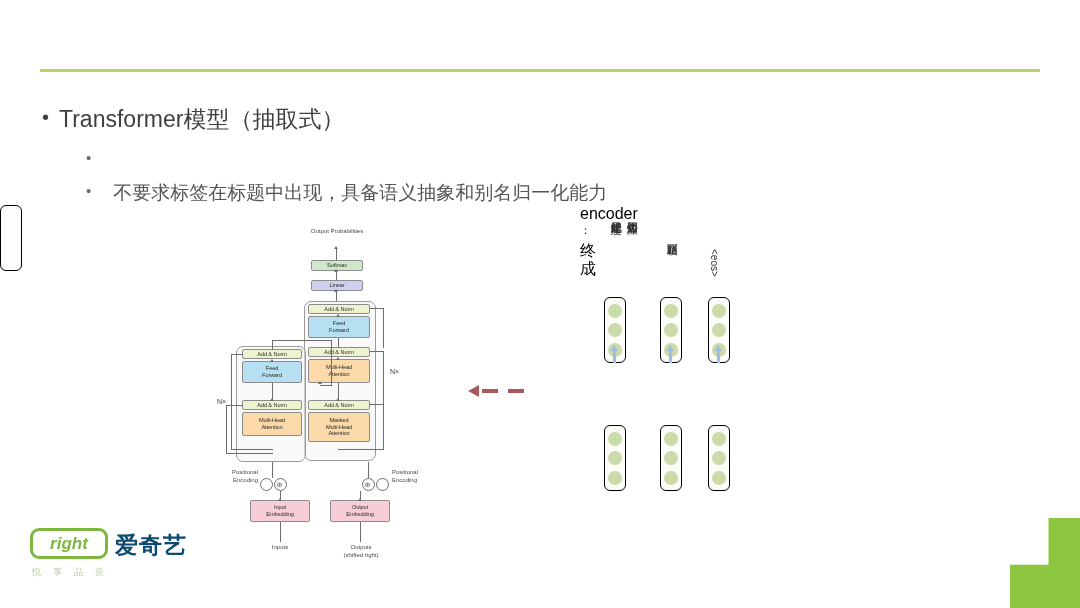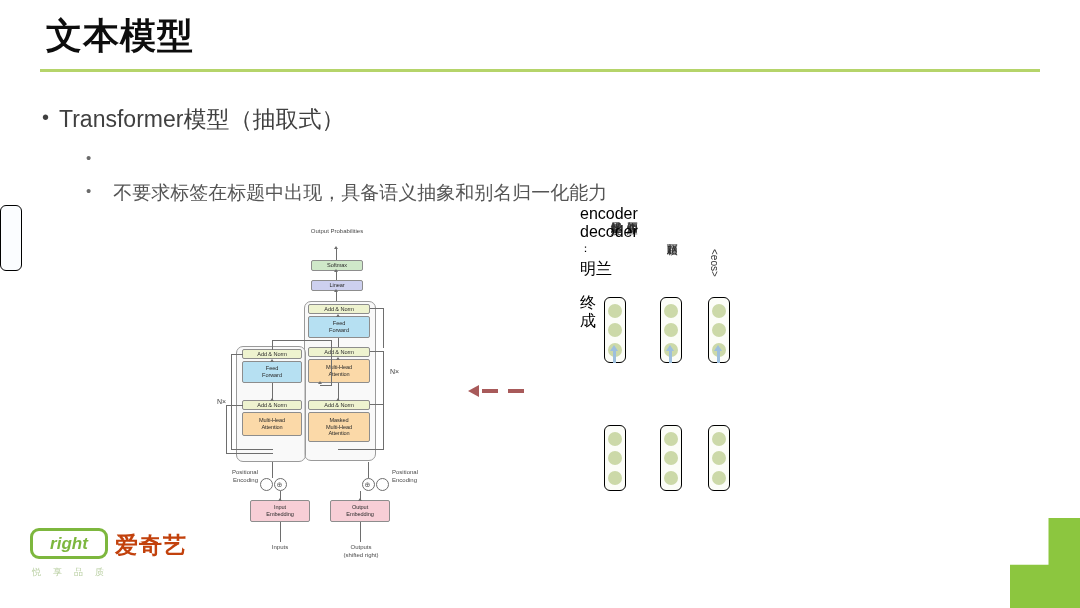--- a/index.html
+++ b/index.html
@@ -173,21 +173,21 @@
     border: 3px solid #7db73e;
     border-radius: 9px;
     display: flex; align-items: center; justify-content: center;
     font-size: 17px; font-weight: bold; font-style: italic;
     color: #7db73e; letter-spacing: 0px;
     font-family: "Liberation Sans", sans-serif;
   }
   .logo .cn {
     position: absolute; left: 85px; top: 2px;
     font-size: 23px; font-weight: bold;
-    color: #c2410c; letter-spacing: 1px;
+    color: #0c4a6e; letter-spacing: 1px;
   }
   .logo .tag {
     position: absolute; left: 2px; top: 38px;
     font-size: 9px; color: #b9cfa2; letter-spacing: 12px;
   }
 
   
   .corner {
     position: absolute; right: 0; bottom: 0;
     width: 70px; height: 90px;
@@ -199,21 +199,20 @@
     font-size: 15px;
     color: rgba(120,120,120,0.55);
     letter-spacing: 1px;
   }
 </style>
 </head>
 <body>
 
 <div class="slide">
 
-  <div class="title">文本模型</div>
   <div class="title-rule"></div>
 
   <div class="bullet-l1">
     <span class="dot">•</span>
     <span>Transformer模型（抽取式）</span>
   </div>
   <div class="bullet-l2 b2-a">
     <span class="dot">•</span>
   </div>
   <div class="bullet-l2 b2-b">
@@ -435,21 +434,20 @@
     <div class="uparrow" style="left:194px; top:140px;"><span class="shaft"></span><span class="tip"></span></div>
 
     <div class="dashbox"></div>
 
     <div class="encoder">encoder</div>
 
     <div class="edarrow">
       <span class="shaft"></span><span class="tip"></span>
     </div>
 
-    <div class="decoder">decoder</div>
 
     <div class="uparrow" style="left:24px; top:203px;"><span class="shaft"></span><span class="tip"></span></div>
     <div class="uparrow" style="left:58px; top:203px;"><span class="shaft"></span><span class="tip"></span></div>
     <div class="uparrow" style="left:92px; top:203px;"><span class="shaft"></span><span class="tip"></span></div>
     <div class="uparrow" style="left:126px; top:203px;"><span class="shaft"></span><span class="tip"></span></div>
     <div class="uparrow" style="left:160px; top:203px;"><span class="shaft"></span><span class="tip"></span></div>
     <div class="uparrow" style="left:194px; top:203px;"><span class="shaft"></span><span class="tip"></span></div>
 
     <div class="uparrow" style="left:251px; top:203px;"><span class="shaft"></span><span class="tip"></span></div>
     <div class="uparrow" style="left:307px; top:203px;"><span class="shaft"></span><span class="tip"></span></div>
@@ -468,21 +466,20 @@
       <span class="cd"></span><span class="cd"></span><span class="cd"></span>
     </div>
     <div class="tokcol tok-peach" style="position:absolute; left:154px; top:220px;">
       <span class="cd"></span><span class="cd"></span><span class="cd"></span>
     </div>
     <div class="tokcol tok-peach" style="position:absolute; left:188px; top:220px;">
       <span class="cd"></span><span class="cd"></span><span class="cd"></span>
     </div>
 
     <div class="btext" style="left:40px; top:288px; height:18px; font-size:11px;">：</div>
-    <div class="btext" style="left:53px; top:288px; height:34px;">明兰</div>
     <div class="btext" style="left:122px; top:288px; height:18px;">终</div>
     <div class="btext" style="left:155px; top:288px; height:18px;">成</div>
   </div>
 
   <div class="logo">
     <div class="mark">right</div>
     <div class="cn">爱奇艺</div>
     <div class="tag">悦享品质</div>
   </div>
 

